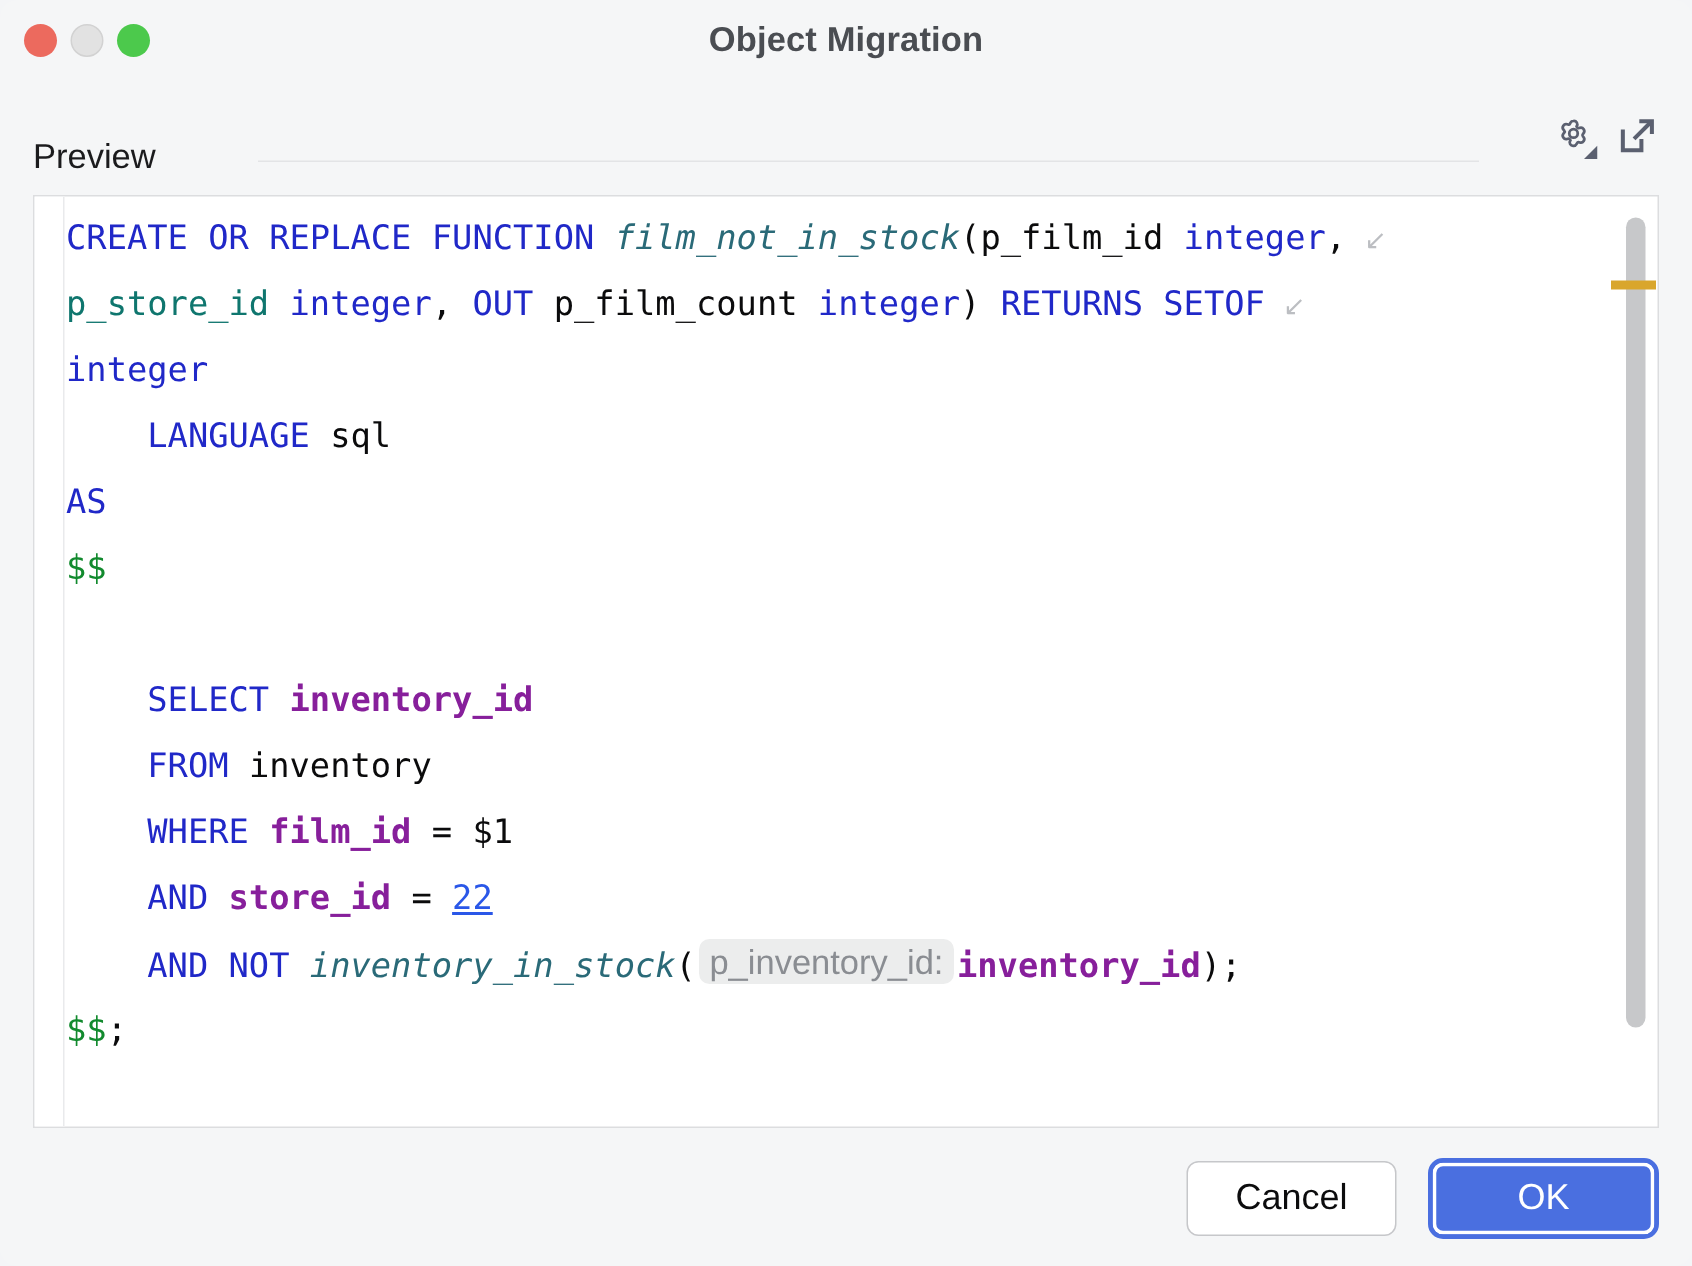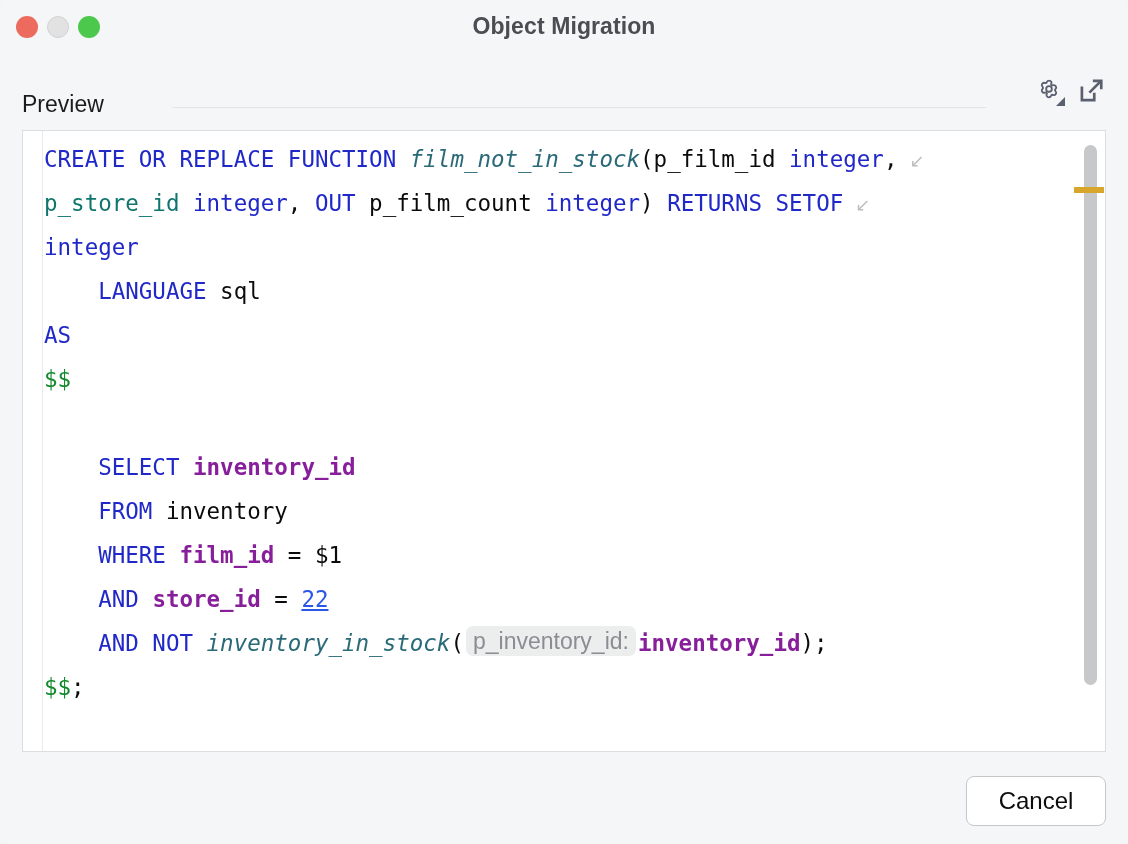--- a/index.html
+++ b/index.html
@@ -282,15 +282,16 @@
     <div class="gutter"></div>
     <div class="code" id="code-area"><div class="ln"><span class="kw">CREATE OR REPLACE FUNCTION </span><span class="fn">film_not_in_stock</span><span class="plain">(p_film_id </span><span class="kw">integer</span><span class="plain">,</span><span class="wrap-end" style="margin-left: 12px; position: static;">↙</span></div><div class="ln"><span class="param">p_store_id </span><span class="kw">integer</span><span class="plain">, </span><span class="kw">OUT</span><span class="plain"> p_film_count </span><span class="kw">integer</span><span class="plain">) </span><span class="kw">RETURNS SETOF</span><span class="wrap-end" style="margin-left: 12px; position: static;">↙</span></div><div class="ln"><span class="kw">integer</span></div><div class="ln"><span class="kw">    LANGUAGE</span><span class="plain"> sql</span></div><div class="ln"><span class="kw">AS</span></div><div class="ln"><span class="dollar">$$</span></div><div class="ln"></div><div class="ln"><span class="kw">    SELECT </span><span class="col">inventory_id</span></div><div class="ln"><span class="kw">    FROM</span><span class="plain"> inventory</span></div><div class="ln"><span class="kw">    WHERE </span><span class="col">film_id</span><span class="plain"> = $1</span></div><div class="ln"><span class="kw">    AND </span><span class="col">store_id</span><span class="plain"> = </span><span class="num">22</span></div><div class="ln"><span class="kw">    AND NOT </span><span class="fn">inventory_in_stock</span><span class="plain">(</span><span class="inlay">p_inventory_id:</span><span class="col">inventory_id</span><span class="plain">);</span></div><div class="ln"><span class="dollar">$$</span><span class="plain">;</span></div></div>
     <div class="scrollbar">
       <div class="scroll-thumb"></div>
       <div class="scroll-marker"></div>
     </div>
   </div>
 
   <div class="footer">
     <div class="btn btn-cancel">Cancel</div>
+    <div class="btn btn-ok">OK</div>
   </div>
 
 </div>
 
 </body></html>

